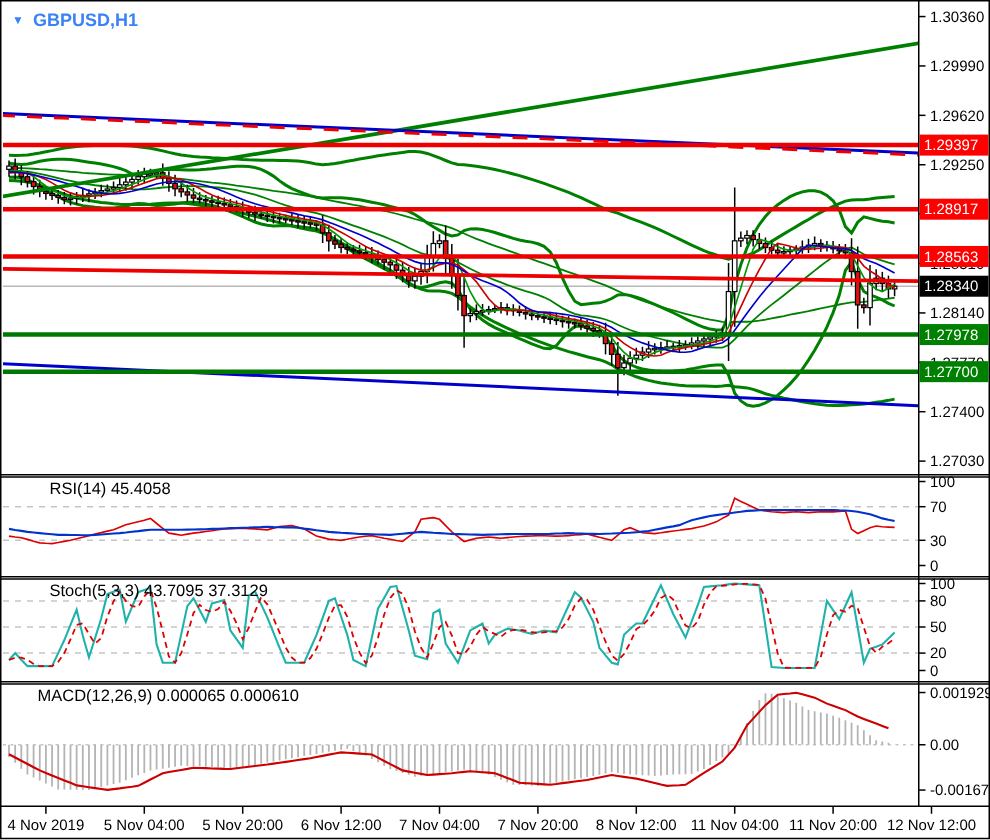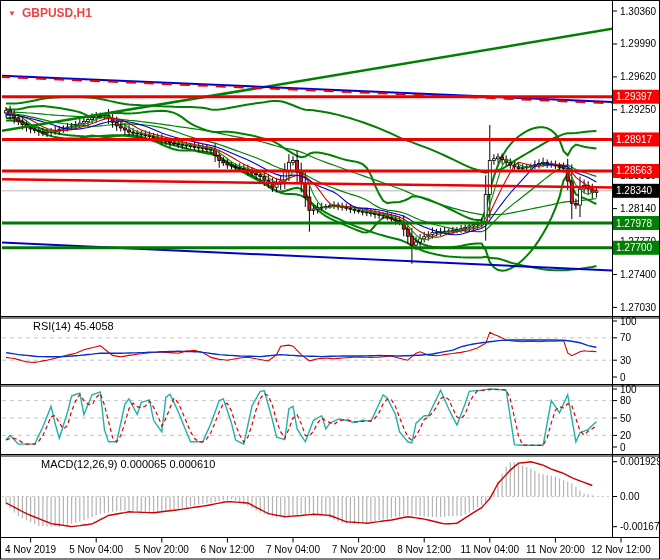--- a/index.html
+++ b/index.html
@@ -3,21 +3,21 @@
 <meta charset="utf-8">
 <style>
   html,body{margin:0;padding:0;background:#d8d8d8;}
   .terminal{
     position:relative;width:660px;height:560px;background:#ffffff;
     font-family:"Liberation Sans",sans-serif;overflow:hidden;
   }
   .terminal svg{position:absolute;left:0;top:0;}
   svg text{font-family:"Liberation Sans",sans-serif;fill:#000;}
   .overlay-label{position:absolute;font-size:11px;color:#000;white-space:nowrap;pointer-events:none;padding-left:25px;}
-  .symbol-row{position:absolute;left:8px;top:6px;font-size:12px;font-weight:bold;color:#ef4444;}
+  .symbol-row{position:absolute;left:8px;top:6px;font-size:12px;font-weight:bold;color:#3b82f6;}
   .symbol-row .tri{font-size:8px;margin-right:6px;position:relative;top:-1px;}
 </style>
 </head>
 <body>
 
 <div class="terminal">
   <svg id="chart" width="660" height="560" viewBox="0 0 660 560">
       <defs>
         <clipPath id="cMain">
           <rect x="2" y="3" width="610" height="313"></rect>
@@ -614,14 +614,15 @@
         <line x1="555.4" y1="537.5" x2="555.4" y2="542.5" stroke="#000" stroke-width="1"></line>
         <text x="555.4" y="553" font-size="10" text-anchor="middle">11 Nov 20:00</text>
         <line x1="621" y1="537.5" x2="621" y2="542.5" stroke="#000" stroke-width="1"></line>
         <text x="621" y="553" font-size="10" text-anchor="middle">12 Nov 12:00</text>
       </g>
     </svg>
   <div class="symbol-row">
     <span class="tri">▼</span><span>GBPUSD,H1</span>
   </div>
   <div class="overlay-label" style="left:8px;top:320px;">RSI(14) 45.4058</div>
-  <div class="overlay-label" style="left:16px;top:458px;">MACD(12,26,9) 0.000065 0.000610</div>
+  <div class="overlay-label" style="left:8px;top:388px;">Stoch(5,3,3) 43.7095 37.3129</div>
+  <div class="overlay-label" style="left:0;top:458px;">MACD(12,26,9) 0.000065 0.000610</div>
 </div>
 
 </body></html>

